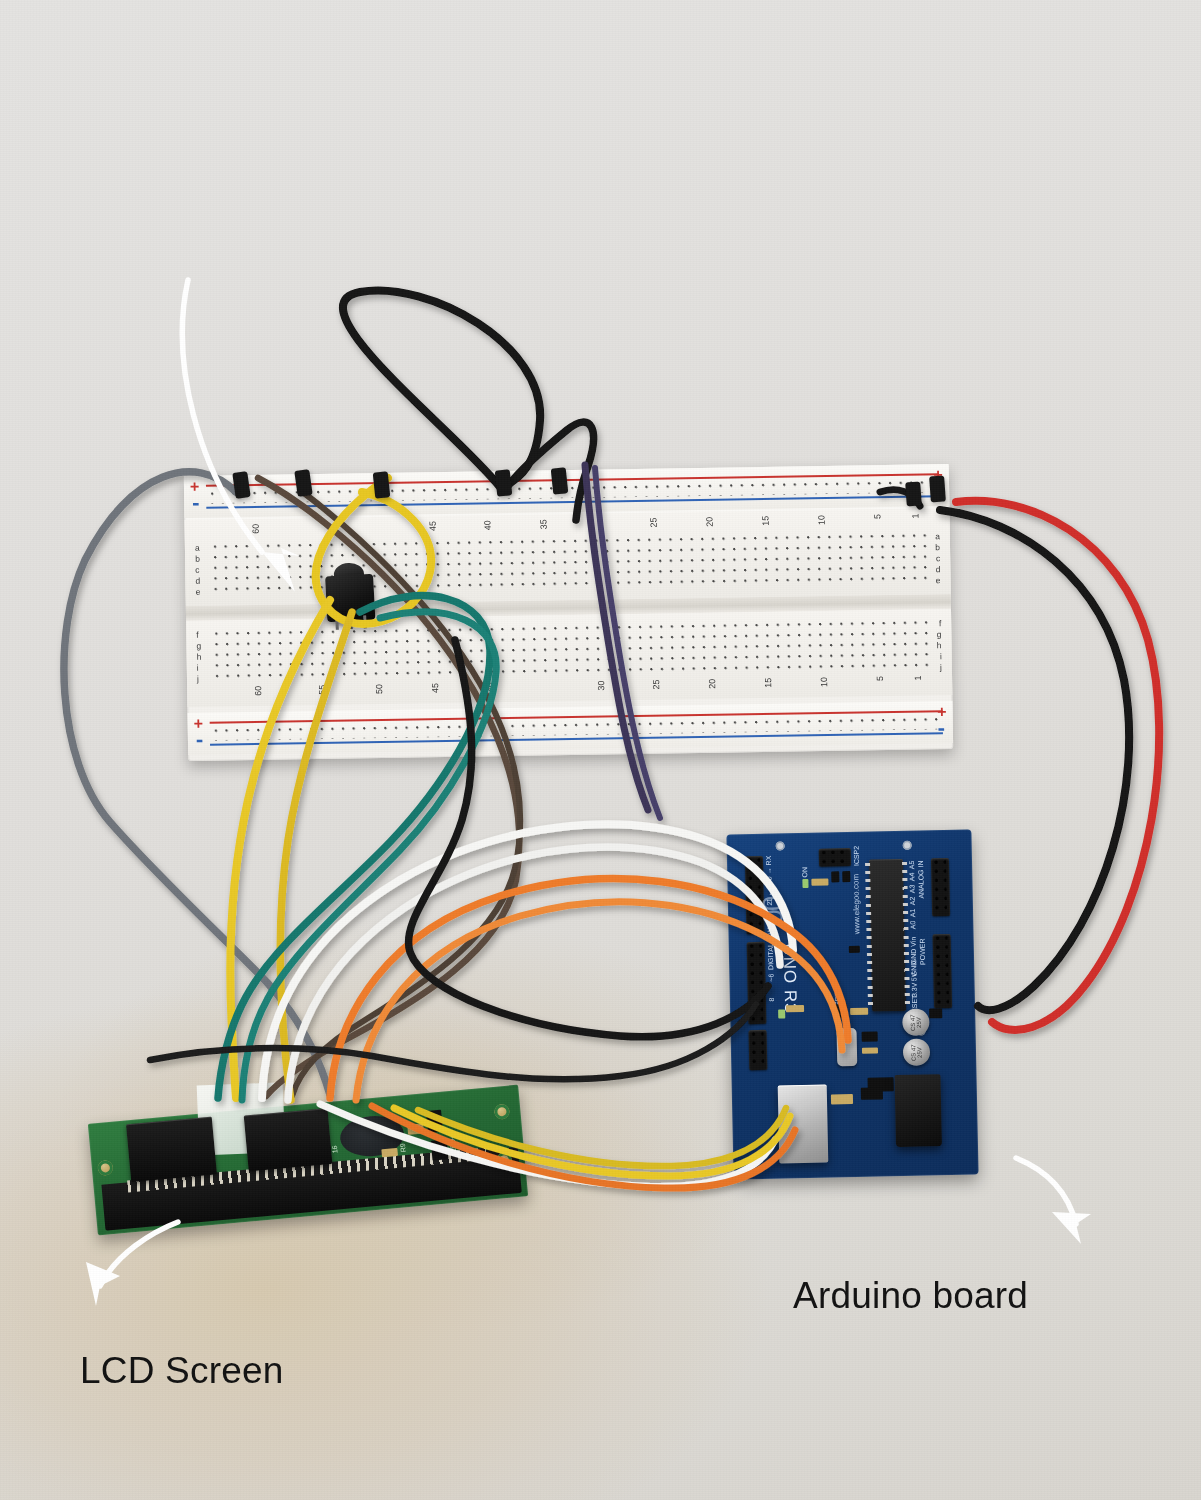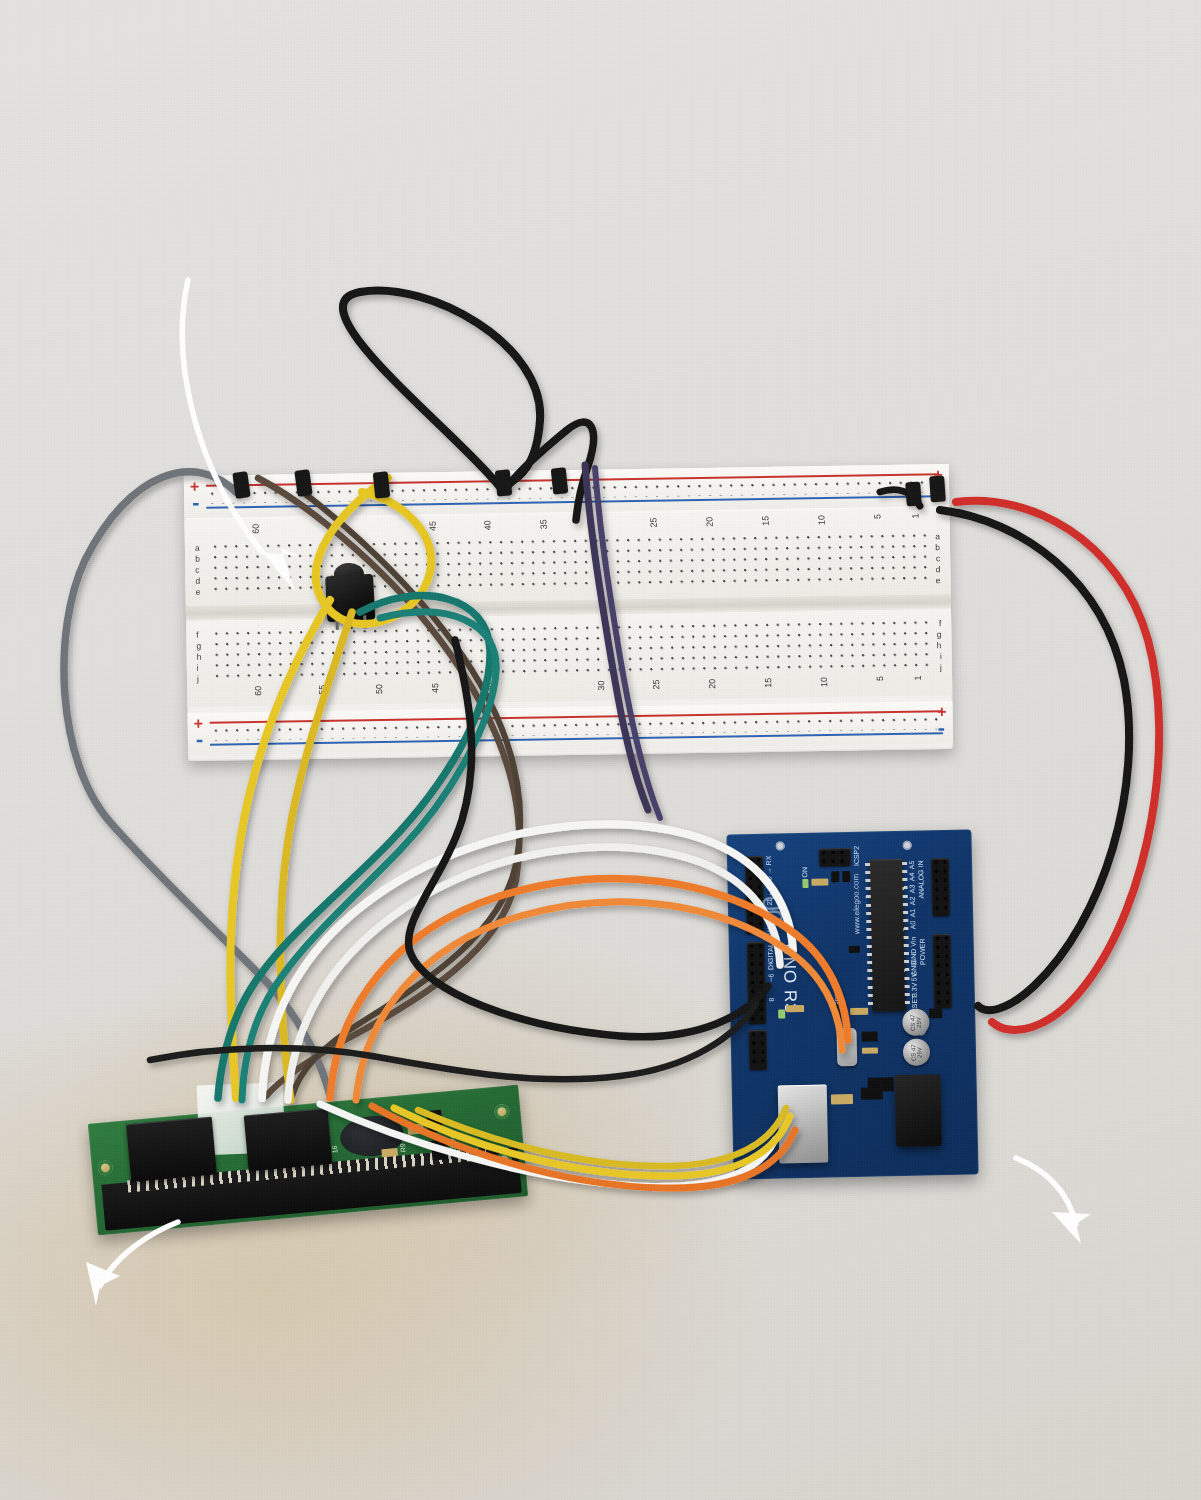--- a/index.html
+++ b/index.html
@@ -344,14 +344,16 @@
       <path d="M178,1222 C152,1232 116,1254 100,1286"></path>
       <path d="M1016,1158 C1046,1170 1068,1192 1076,1224"></path>
     </g>
     <g fill="#ffffff">
       <path d="M262,552 L295,592 L281,548 L300,556 Z"></path>
       <path d="M100,1286 L96,1306 L86,1262 L120,1276 Z"></path>
       <path d="M1076,1224 L1081,1244 L1052,1212 L1091,1214 Z"></path>
     </g>
   </svg>
 
+  <div class="lbl" style="left:80px;top:1350px;">LCD Screen</div>
+  <div class="lbl" style="left:793px;top:1275px;">Arduino board</div>
 
 </div>
 
 </body></html>

